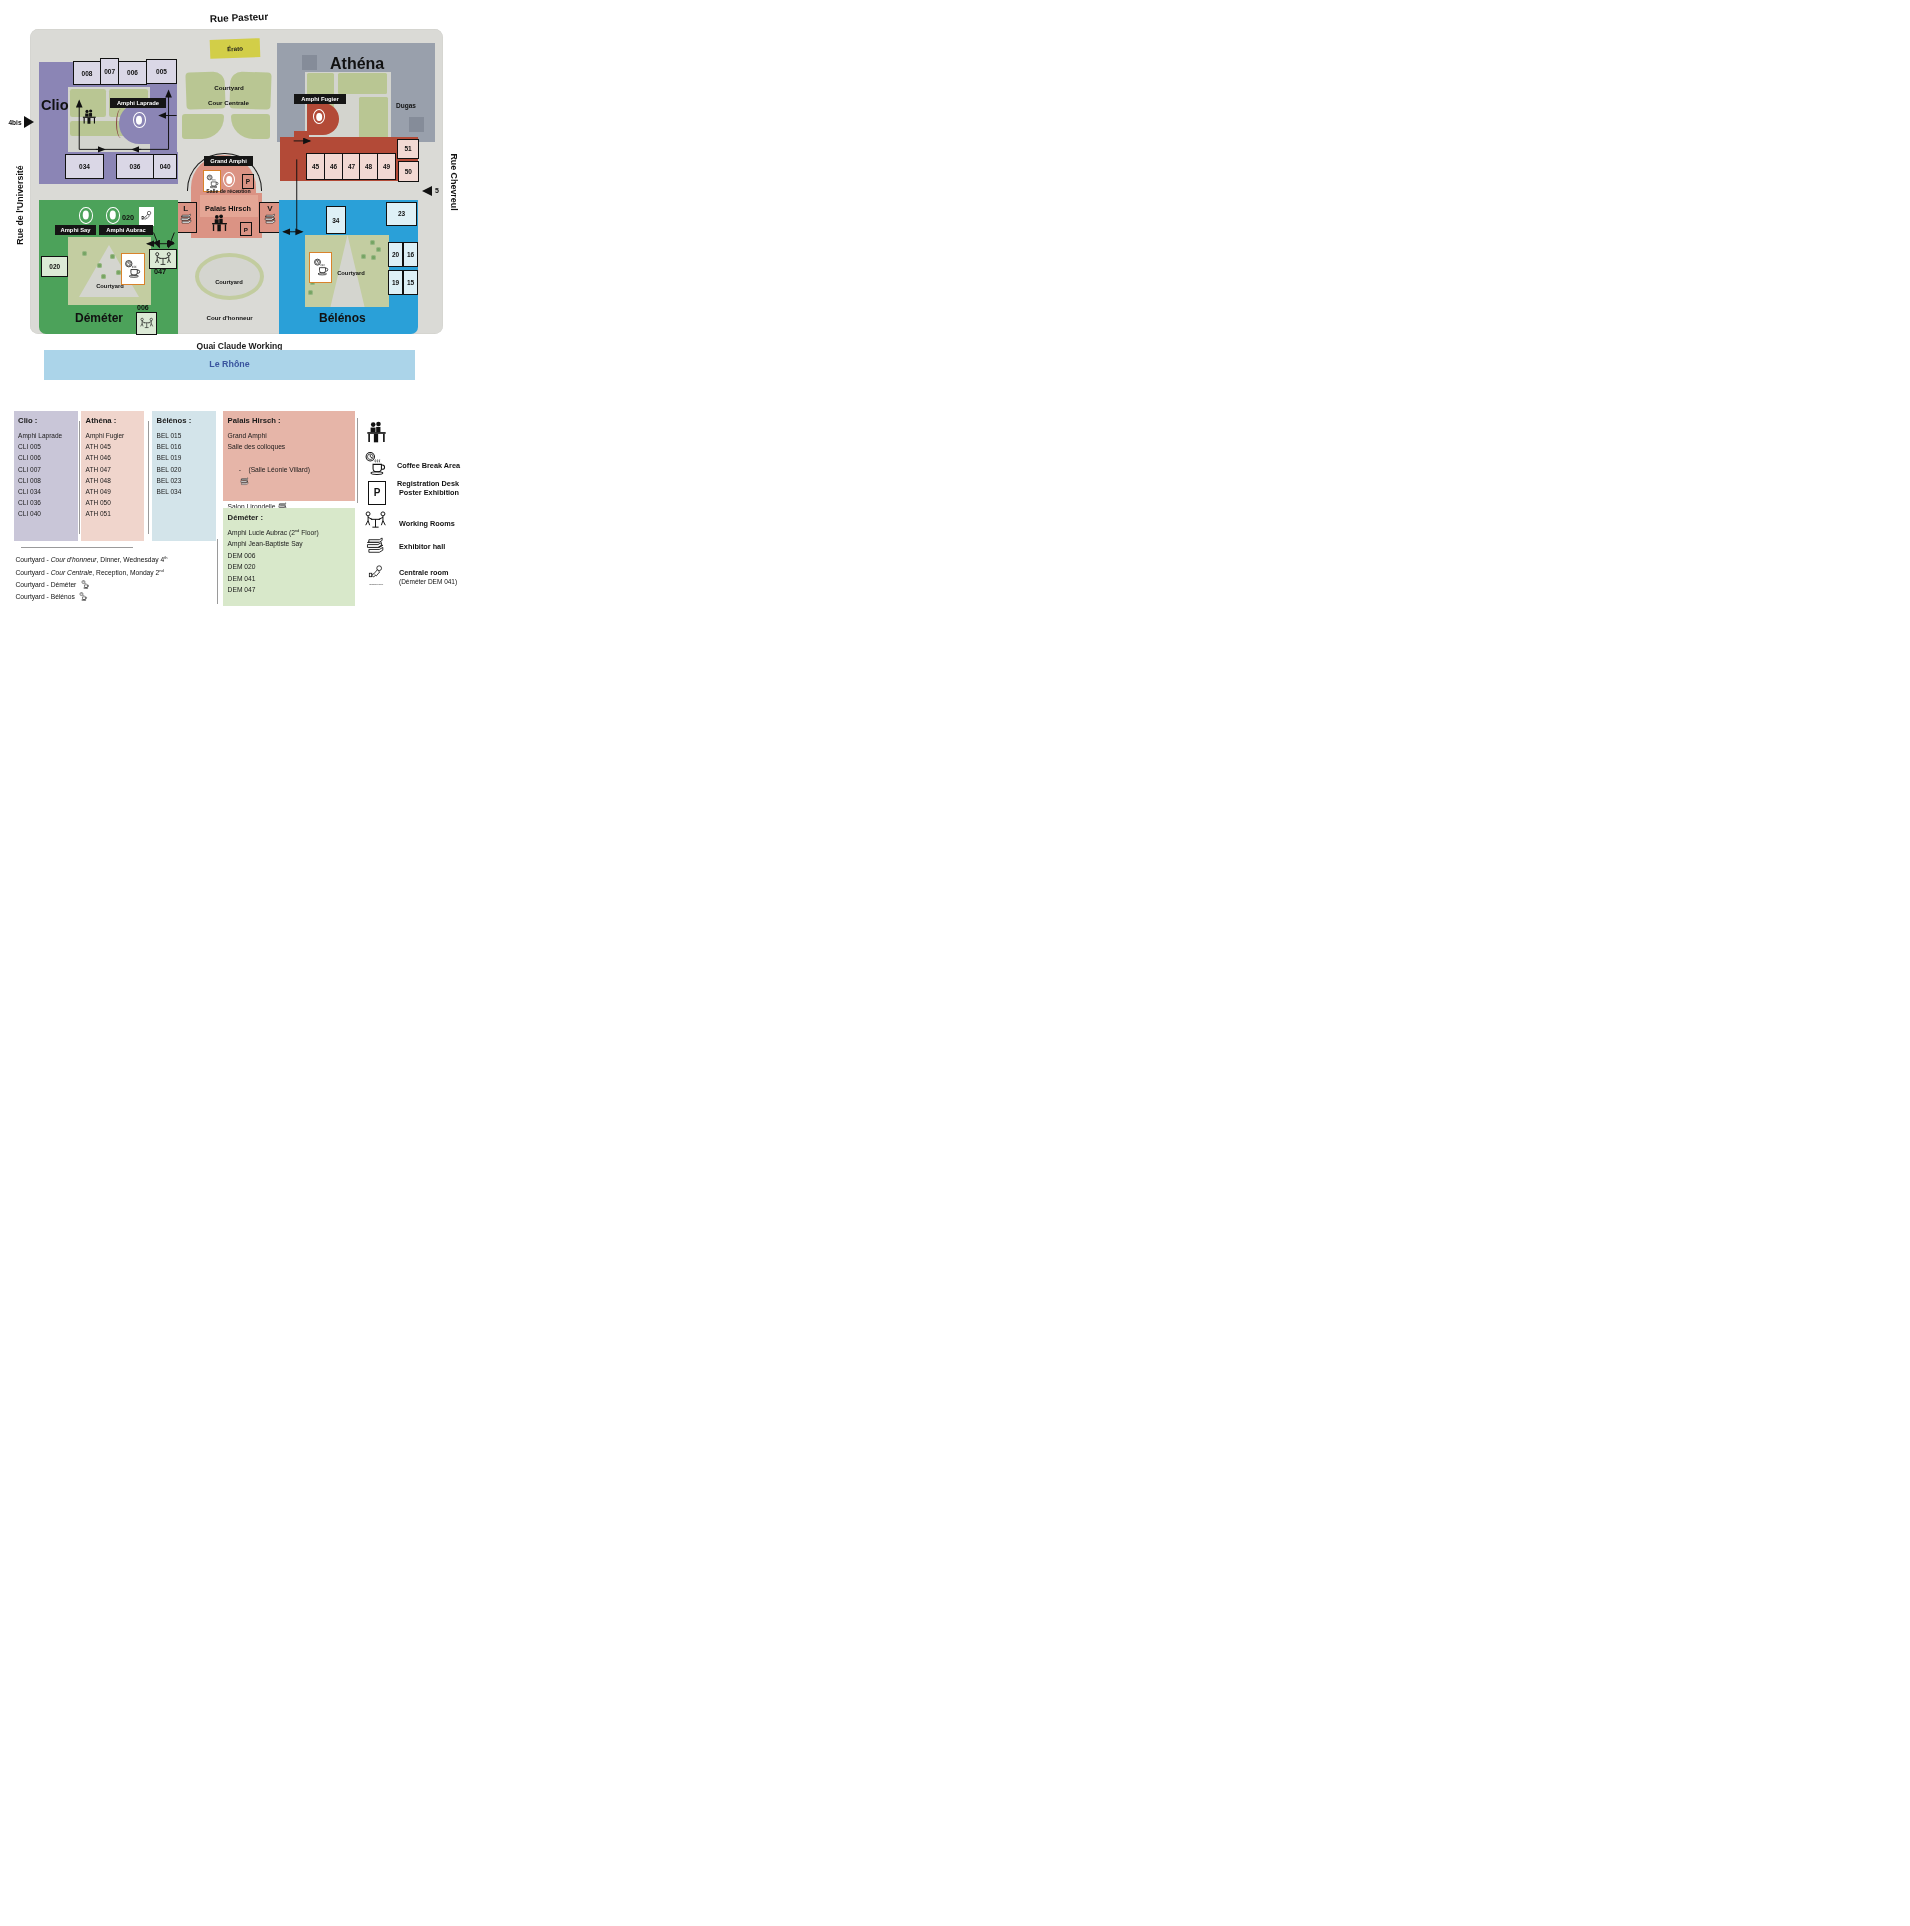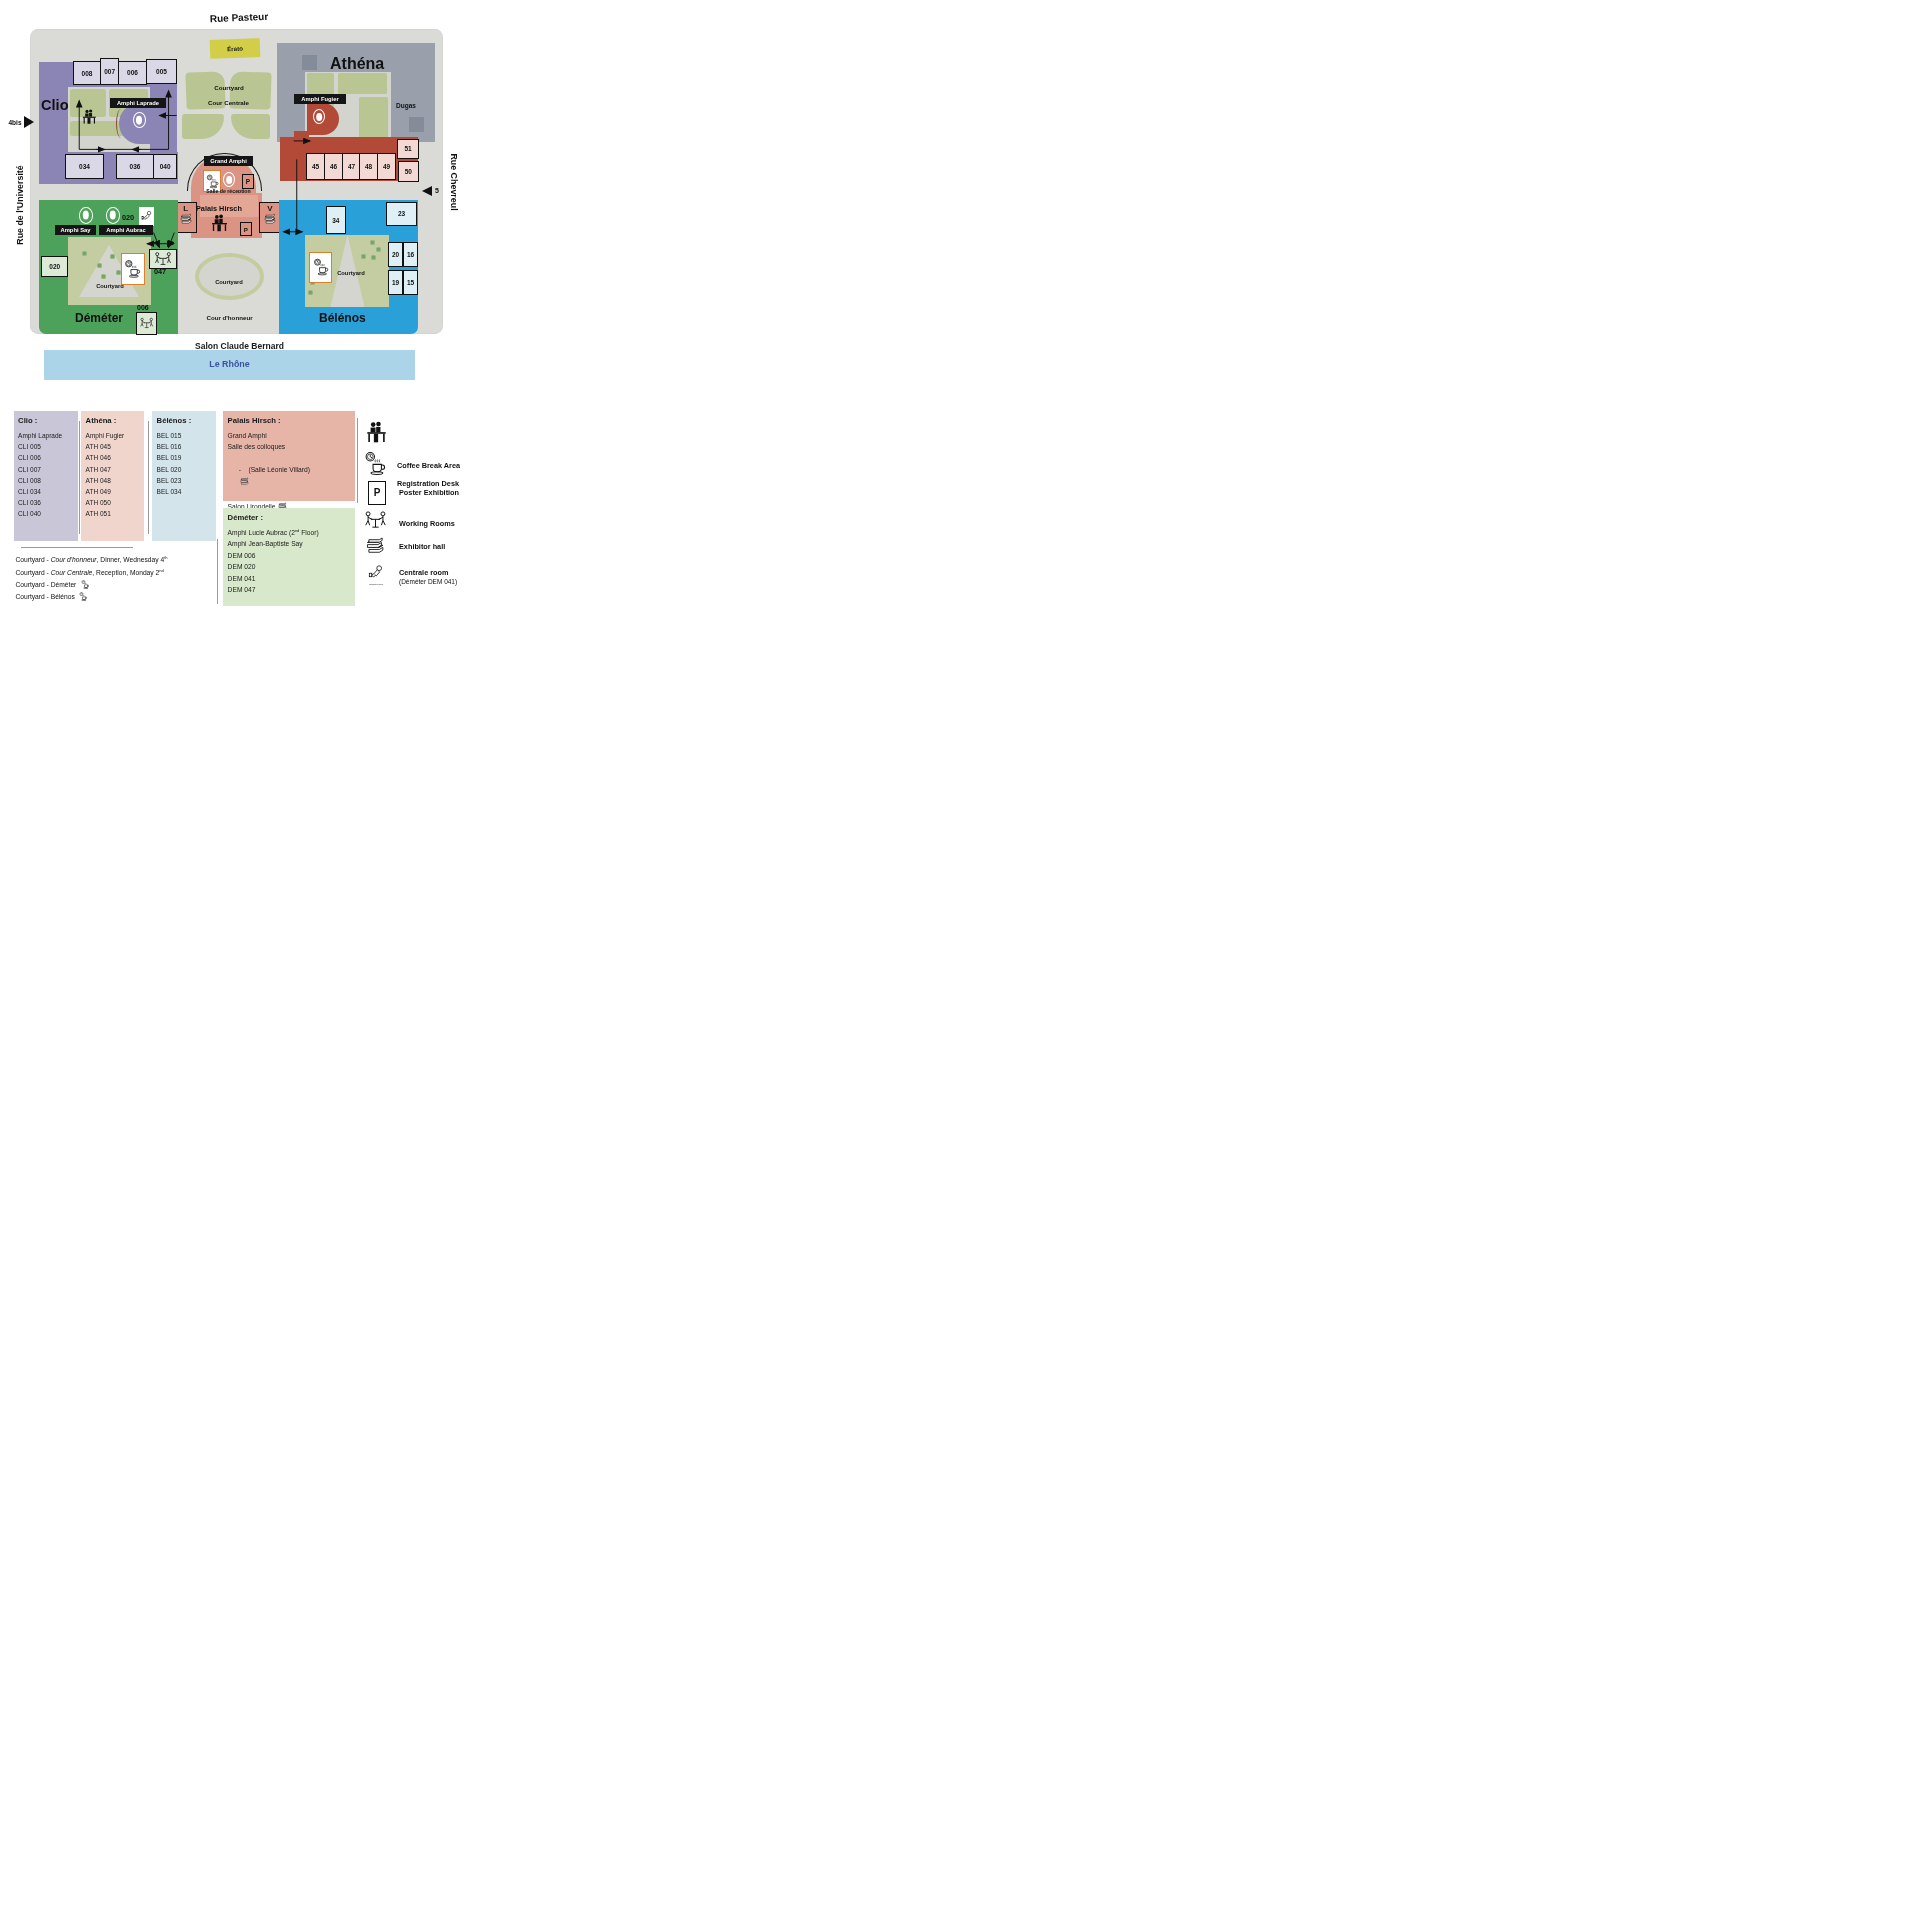--- a/index.html
+++ b/index.html
@@ -207,21 +207,21 @@
       <ellipse cx="37" cy="63" rx="17" ry="4" stroke-width="3"></ellipse>
       </svg>
   </div>
   <span class="marker" style="left:223px;top:172px;width:10px;height:13px;"></span>
   <div class="pbox" style="left:242px;top:174px;width:10px;height:13px;font-size:6.5px;">
       <span>P</span>
     </div>
   <div class="btitle" style="left:197px;top:188px;width:63px;text-align:center;font-size:5.2px;">Salle de réception</div>
   <div class="bld salmon" style="left:195px;top:193px;width:67px;height:45px;"></div>
   <div class="bld salmon-lt" style="left:200px;top:195px;width:58px;height:21.6px;"></div>
-  <div class="btitle" style="left:196px;top:204px;width:64px;font-size:7.3px;">Palais Hirsch</div>
+  <div class="btitle" style="left:196px;top:204px;width:64px;text-align:center;font-size:7.3px;">Palais Hirsch</div>
   <span class="abs" style="left:211px;top:213px;width:17px;height:20px;">
     <svg class="ic" viewBox="0 0 64 64" width="17" height="20">
         <g fill="#111">
       <circle cx="22" cy="9" r="7"></circle>
           <circle cx="38" cy="7" r="7"></circle>
       <path d="M14 18h15v14H14z"></path>
           <path d="M31 16h13v16H31z"></path>
       <rect x="4" y="32" width="56" height="5"></rect>
           <rect x="7" y="37" width="5" height="25"></rect>
       <rect x="52" y="37" width="5" height="25"></rect>
@@ -383,21 +383,21 @@
       <line x1="770" y1="414" x2="770" y2="596"></line>
       <line x1="760" y1="602" x2="736" y2="602" marker-end="url(#ah)"></line>
       <line x1="760" y1="602" x2="784" y2="602" marker-end="url(#ah)"></line>
       <line x1="414" y1="633" x2="382" y2="633" marker-end="url(#ah)"></line>
       <line x1="414" y1="633" x2="450" y2="633" marker-end="url(#ah)"></line>
       <line x1="398" y1="604" x2="413" y2="642" marker-end="url(#ah)"></line>
       <line x1="452" y1="604" x2="437" y2="642" marker-end="url(#ah)"></line>
     </g>
   </svg>
 
-  <div class="abs" id="quai">Salon Claude Bernard</div>
+  <div class="abs" id="quai">Quai Claude Working</div>
   <div class="abs" id="river">
       <span>Le Rhône</span>
     </div>
 
   <div class="lg" id="lg-clio">
     <div class="t">Clio :</div>
     <div class="i">Amphi Laprade</div>
     <div class="i">CLI 005</div>
     <div class="i">CLI 006</div>
     <div class="i">CLI 007</div>

